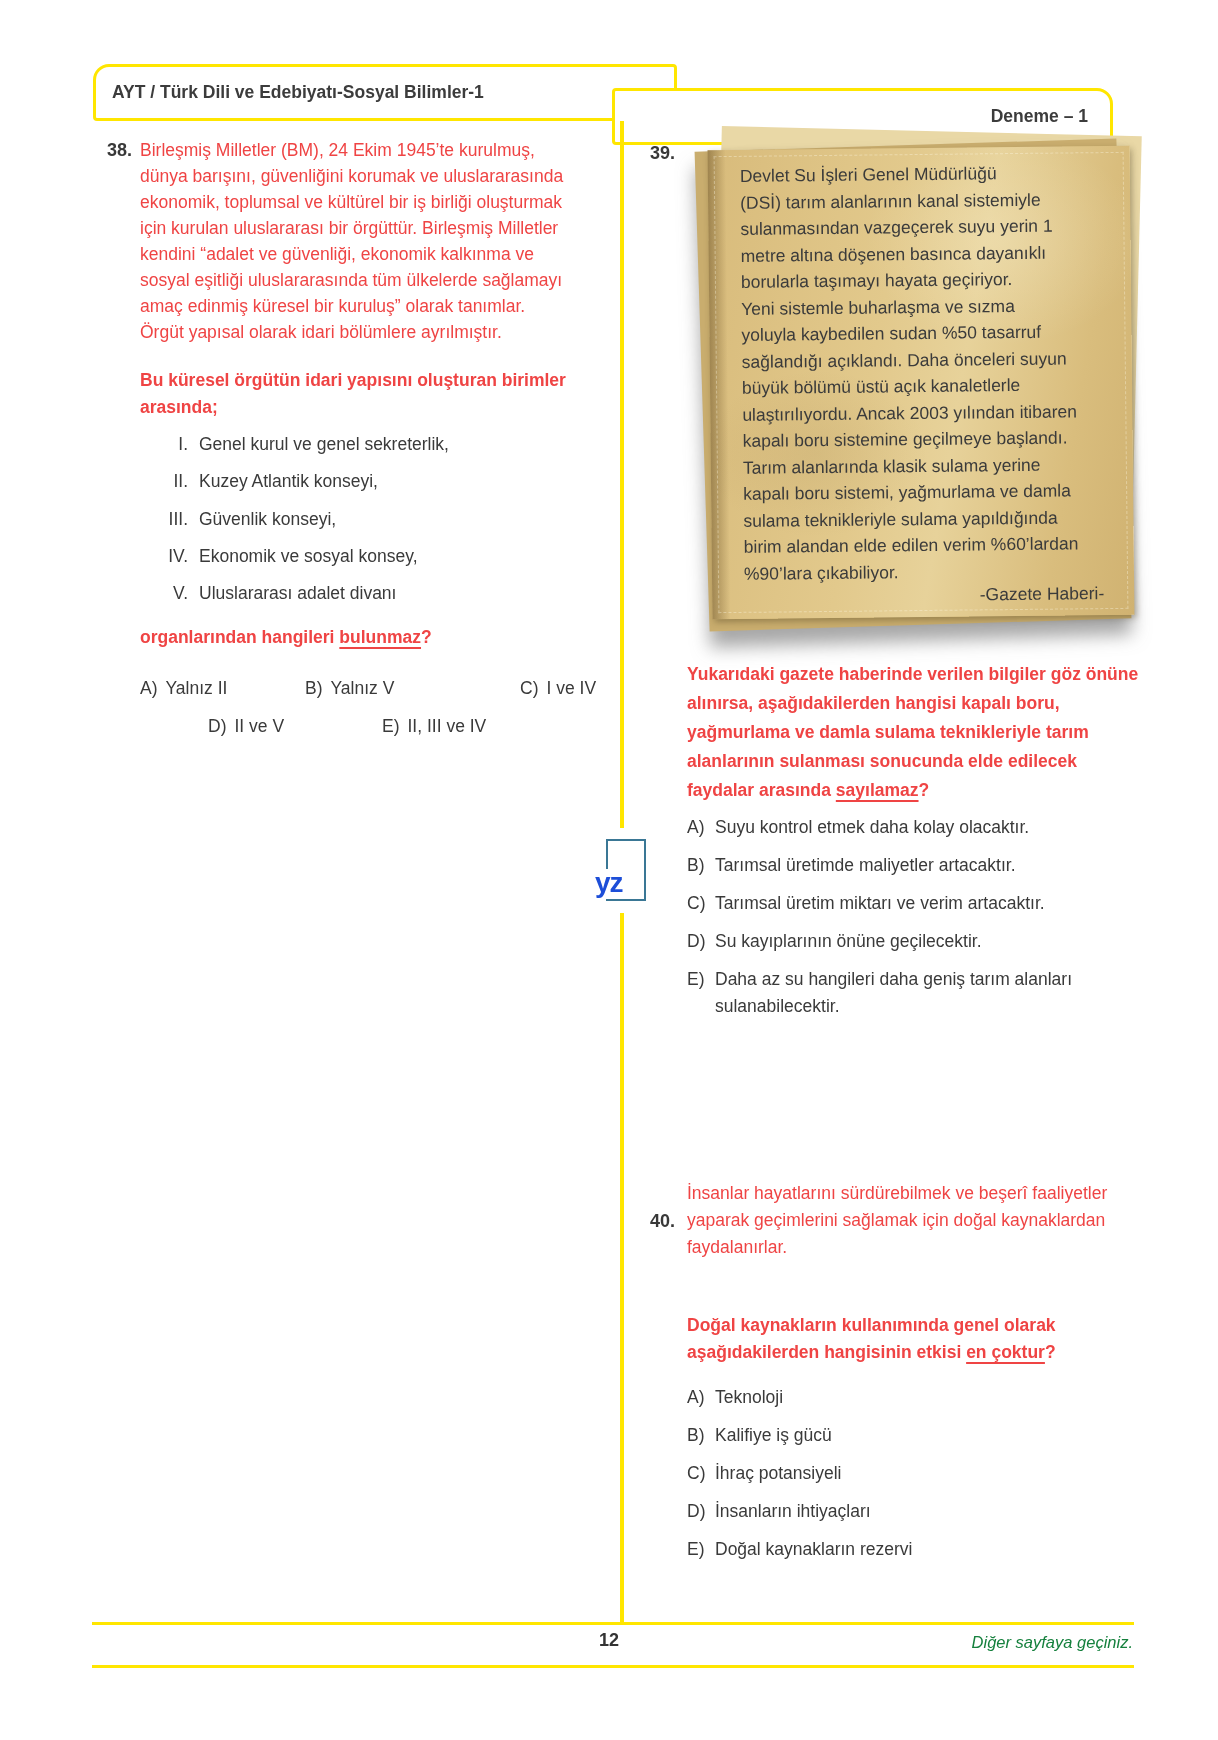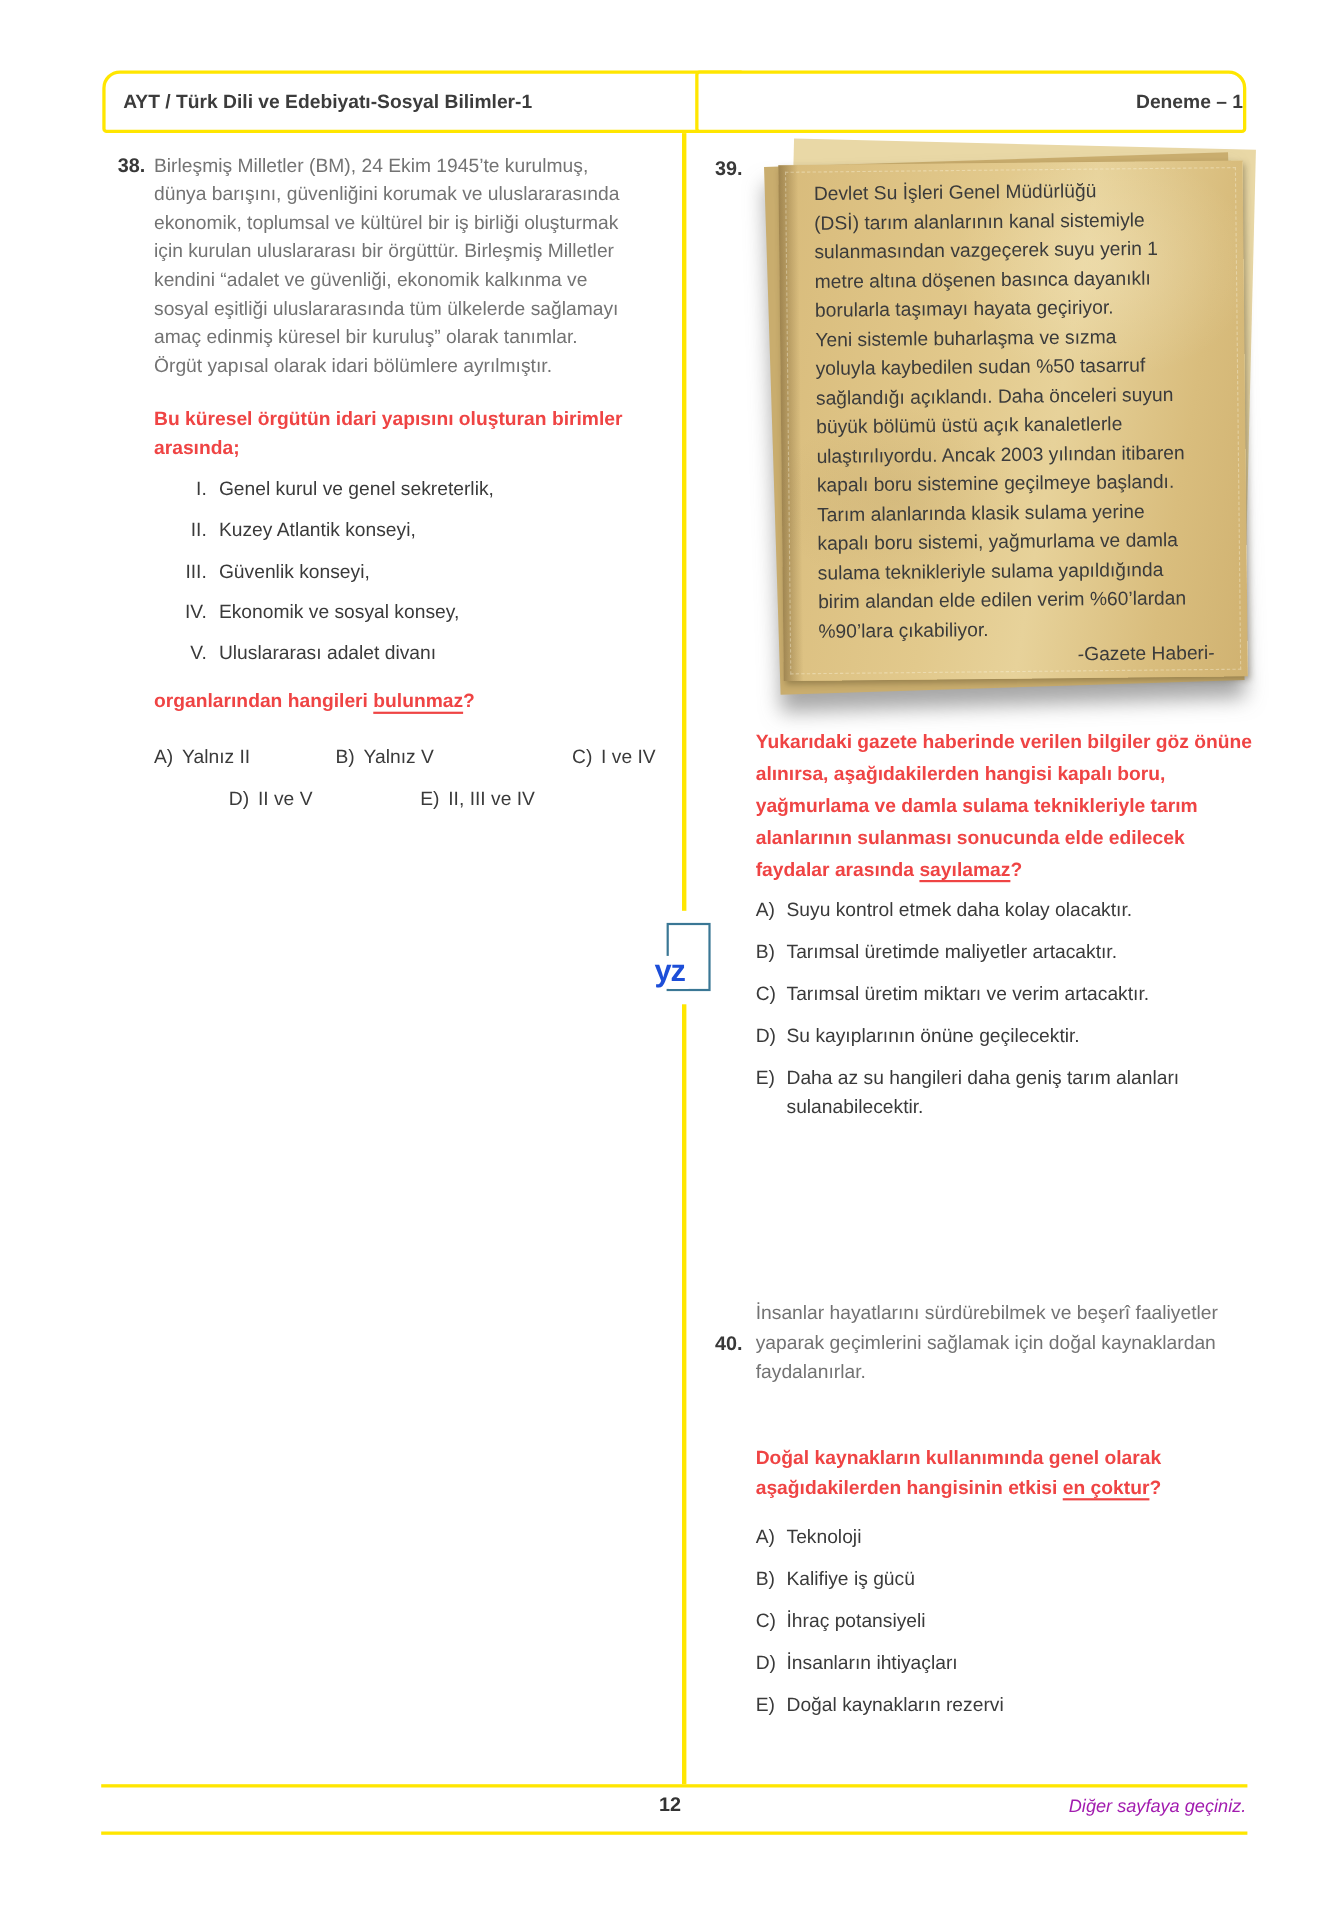--- a/index.html
+++ b/index.html
@@ -8,33 +8,33 @@
     font-family:"Liberation Sans", sans-serif;color:#3a3a3a;
   }
   .abs{position:absolute;}
   
   .hdr-box{
     position:absolute;top:64px;height:57px;box-sizing:border-box;
     border:3px solid #ffe600;background:#ffffff;display:flex;align-items:center;
     font-weight:bold;font-size:17.5px;color:#3c3c3c;
   }
   .hdr-left{left:93px;width:584px;border-radius:16px 4px 4px 4px;padding-left:16px;}
-  .hdr-right{left:632px;width:501px;border-radius:4px 16px 4px 4px;justify-content:flex-end;}
+  .hdr-right{left:612px;width:501px;border-radius:4px 16px 4px 4px;justify-content:flex-end;padding-right:22px;margin-top:24px;}
   
   .divider-seg{position:absolute;left:620px;width:4px;background:#ffe600;}
   .seg-top{top:121px;height:707px;}
   .seg-bottom{top:913px;height:709px;}
   .logo-frame{position:absolute;left:606px;top:839px;width:36px;height:58px;border:2px solid #3a7795;background:#ffffff;}
   .logo-text{
     position:absolute;left:594px;top:869px;font-size:28px;font-weight:bold;line-height:1;
     color:#1d4ed8;background:#ffffff;padding:0 3px 2px 1px;letter-spacing:-1px;
   }
   
   .q-num{position:absolute;font-weight:bold;font-size:18px;line-height:26px;color:#383838;}
-  .para{position:absolute;font-size:17.5px;line-height:26px;color:#737373;}
+  .para{position:absolute;font-size:17.5px;line-height:26px;color:#ef4444;}
   .stem{position:absolute;font-size:17.5px;line-height:27px;font-weight:bold;color:#ef4444;}
   .underlined{text-decoration:underline;text-underline-offset:4px;text-decoration-thickness:1.5px;}
   .itemrow{display:flex;height:37.3px;font-size:17.5px;line-height:26px;}
   .numeral{width:48px;text-align:right;flex:none;}
   .item-text{margin-left:11px;}
   .opt-cell{position:absolute;display:flex;font-size:17.5px;line-height:27px;}
   .opt-cell .opt-label{margin-right:8px;flex:none;}
   .optlist{position:absolute;}
   .optrow{display:flex;font-size:17.5px;line-height:27px;margin-bottom:11px;}
   .optrow .opt-label{min-width:28px;flex:none;}
@@ -63,21 +63,21 @@
   .sheet-main::after{
     content:"";position:absolute;inset:6px;border:1px dashed rgba(255,252,235,.35);pointer-events:none;
   }
   .news-text{position:absolute;left:32px;top:13px;width:384px;font-size:17.5px;line-height:26.5px;color:#3b3b3b;}
   .news-attrib{position:absolute;right:30px;top:437px;font-size:17.5px;color:#3b3b3b;}
   
   .f-rule{position:absolute;left:92px;width:1042px;height:3px;background:#ffe600;}
   .f-rule-top{top:1622px;}
   .f-rule-bottom{top:1665px;}
   .page-num{position:absolute;left:0;top:1630px;width:1218px;text-align:center;font-weight:bold;font-size:18px;color:#333;}
-  .next-note{position:absolute;right:85px;top:1633px;font-style:italic;font-size:16.5px;color:#a21caf;}
+  .next-note{position:absolute;right:85px;top:1633px;font-style:italic;font-size:16.5px;color:#15803d;}
 </style>
 </head>
 <body>
 
 <div class="page">
 
   <div class="hdr-box hdr-left">
     <span>AYT / Türk Dili ve Edebiyatı-Sosyal Bilimler-1</span>
   </div>
   <div class="hdr-box hdr-right">

